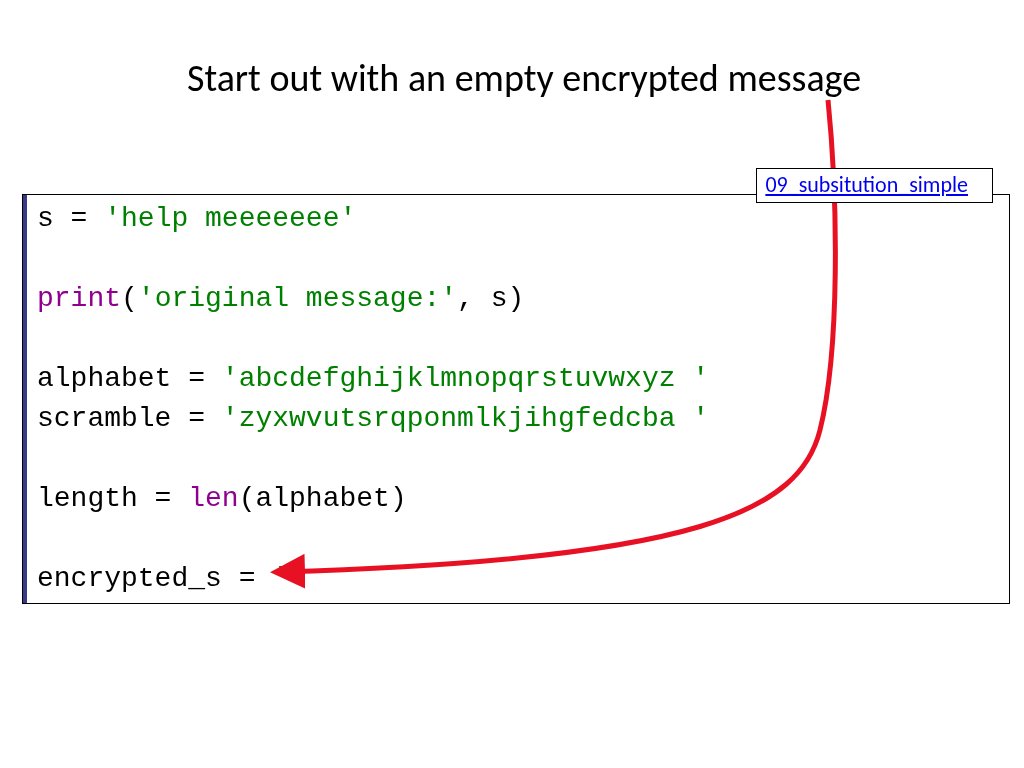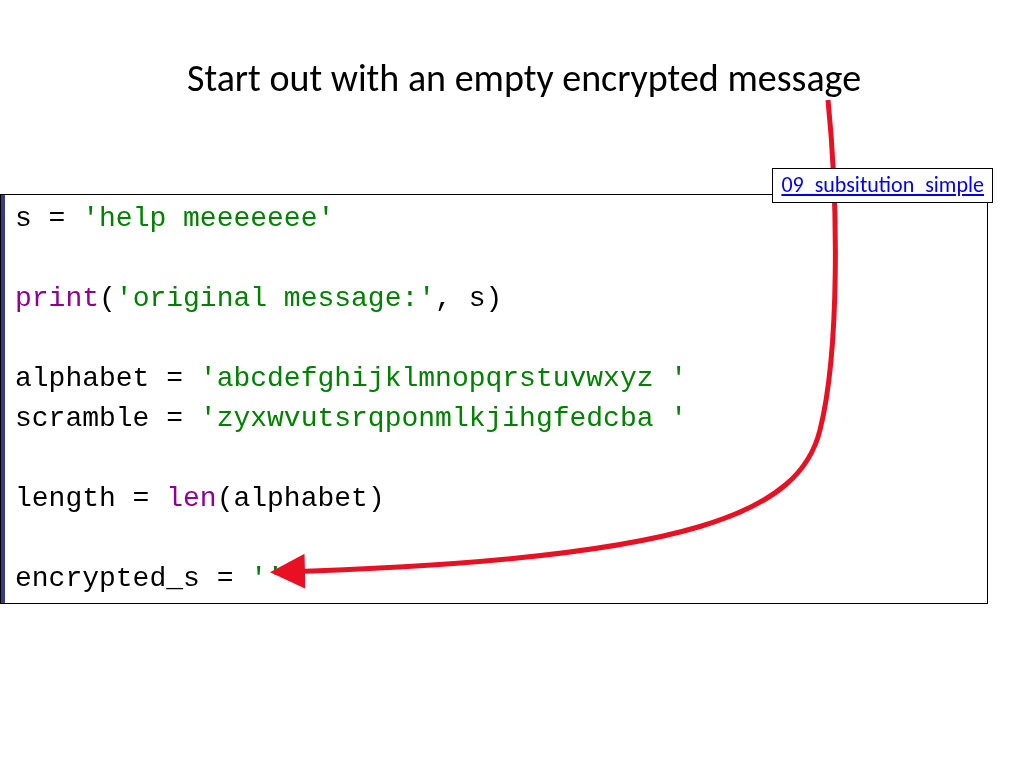--- a/index.html
+++ b/index.html
@@ -15,21 +15,21 @@
   .title {
     text-align: center;
     font-size: 38px;
     color: #000;
     margin-top: 55px;
     font-weight: 400;
     padding-left: 24px;
   }
   .code-box {
     position: absolute;
-    left: 0;
+    left: 22px;
     top: 194px;
     width: 988px;
     height: 410px;
     border: 1.5px solid #000;
     background: white;
     box-sizing: border-box;
   }
   .code-gutter {
     position: absolute;
     left: 0;
@@ -49,21 +49,21 @@
   }
   .tok-black { color: #000; }
   .tok-green { color: #008000; }
   .tok-purple { color: #900090; }
   .link-box {
     position: absolute;
     right: 31px;
     top: 168px;
     border: 1.5px solid #000;
     background: white;
-    padding: 2px 8px 4px 8px;
+    padding: 2px 24px 4px 8px;
     z-index: 5;
   }
   .link-box a {
     color: #0000ee;
     text-decoration: underline;
     font-family: Calibri, Arial, sans-serif;
     font-size: 22px;
   }
   .arrow-svg {
     position: absolute;

